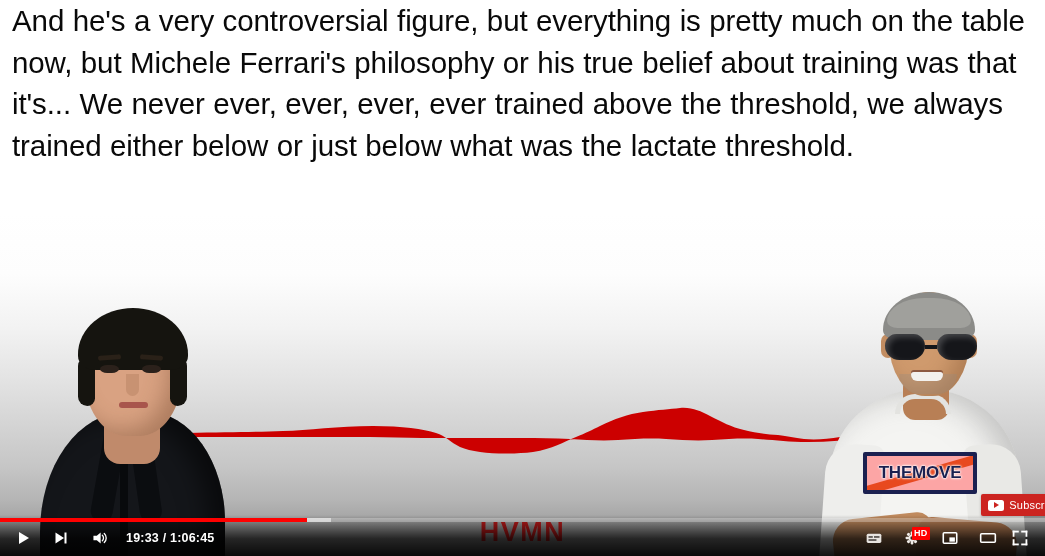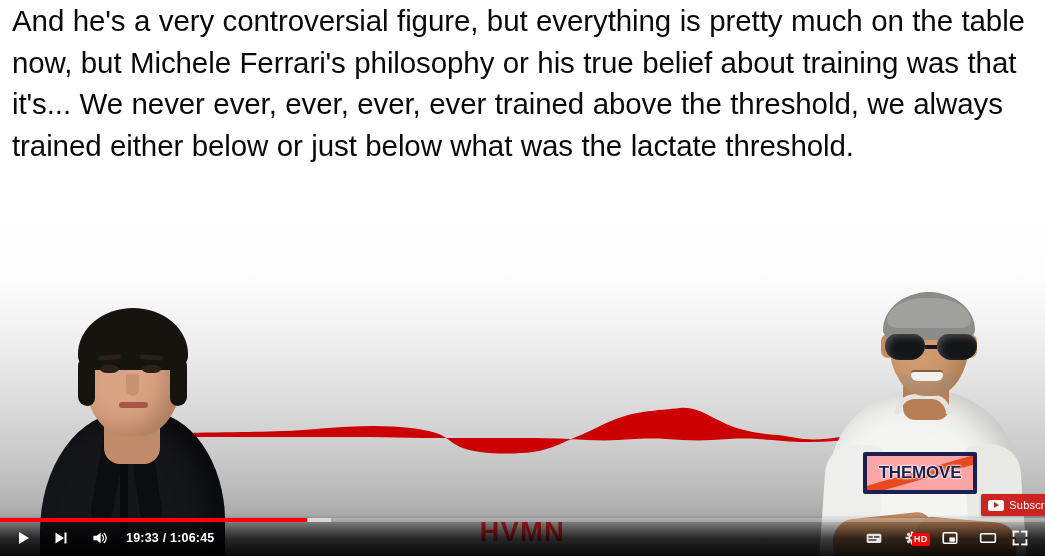--- a/index.html
+++ b/index.html
@@ -399,21 +399,20 @@
     position:absolute;
     right:1px; top:8px;
     background:#ff0000;
     color:#fff;
     font-size:9px;
     font-weight:bold;
     line-height:1;
     padding:1.5px 2.5px 2px 2.5px;
     border-radius:1px;
     letter-spacing:.2px;
-    margin-top:6px;
   }
 </style>
 </head>
 <body>
 
 <div class="player">
 
   <div class="transcript">
     <div class="transcript-text">And he's a very controversial figure, but everything is pretty much on the table now, but Michele Ferrari's philosophy or his true belief about training was that it's... We never ever, ever, ever, ever trained above the threshold, we always trained either below or just below what was the lactate threshold.</div>
   </div>

